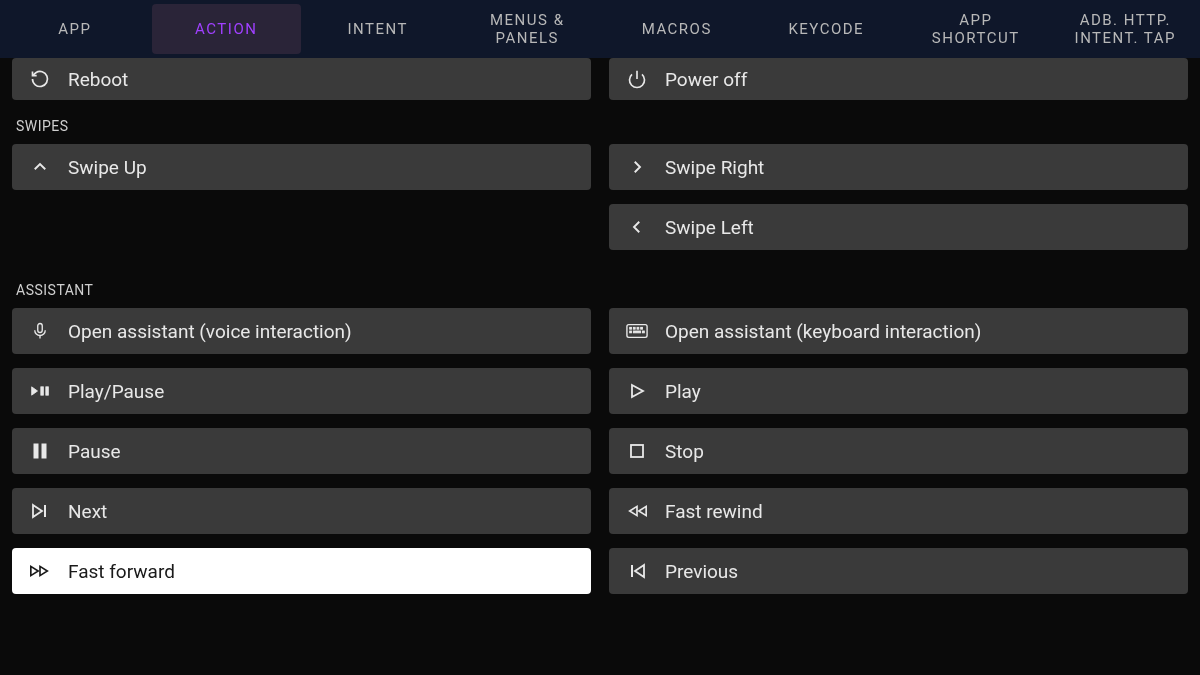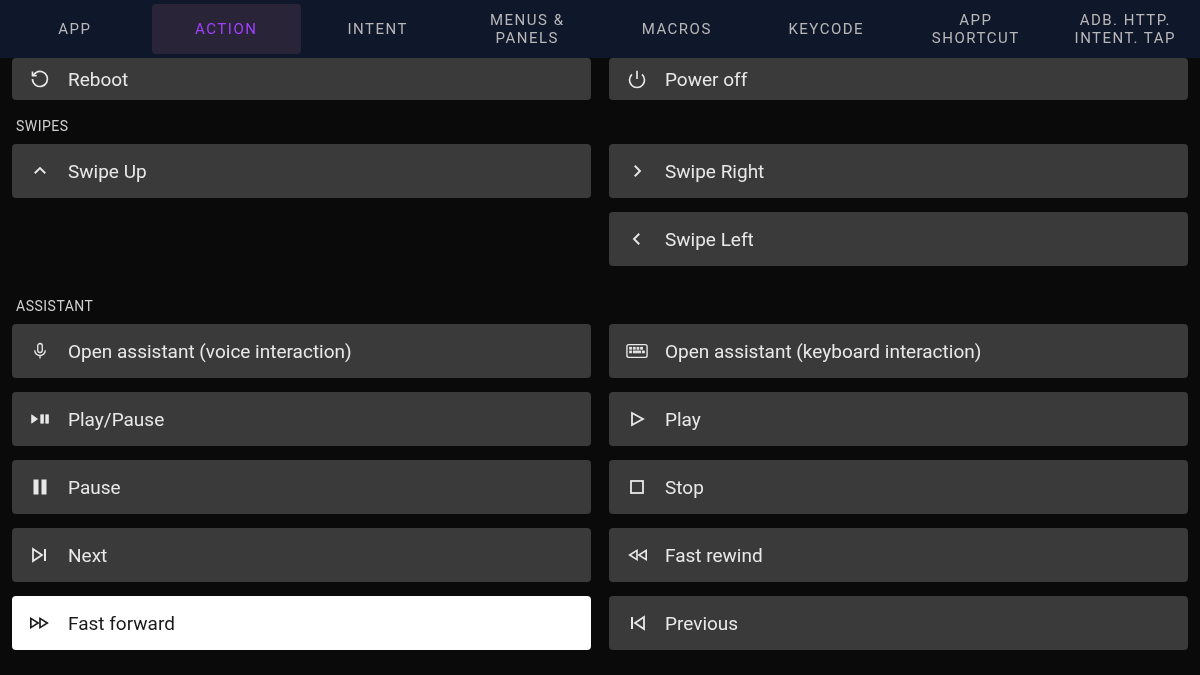--- a/index.html
+++ b/index.html
@@ -51,21 +51,21 @@
     flex-direction: column;
   }
   .section-header {
     font-size: 14px;
     letter-spacing: 0.5px;
     color: #cfcfcf;
     padding: 18px 4px 10px 4px;
   }
   .action-item {
     background: #3a3a3a;
-    height: 54px;
+    height: 46px;
     display: flex;
     align-items: center;
     padding: 0 14px;
     margin-bottom: 14px;
     border-radius: 4px;
     cursor: pointer;
   }
   .action-item.highlighted {
     background: #ffffff;
     color: #1a1a1a;

